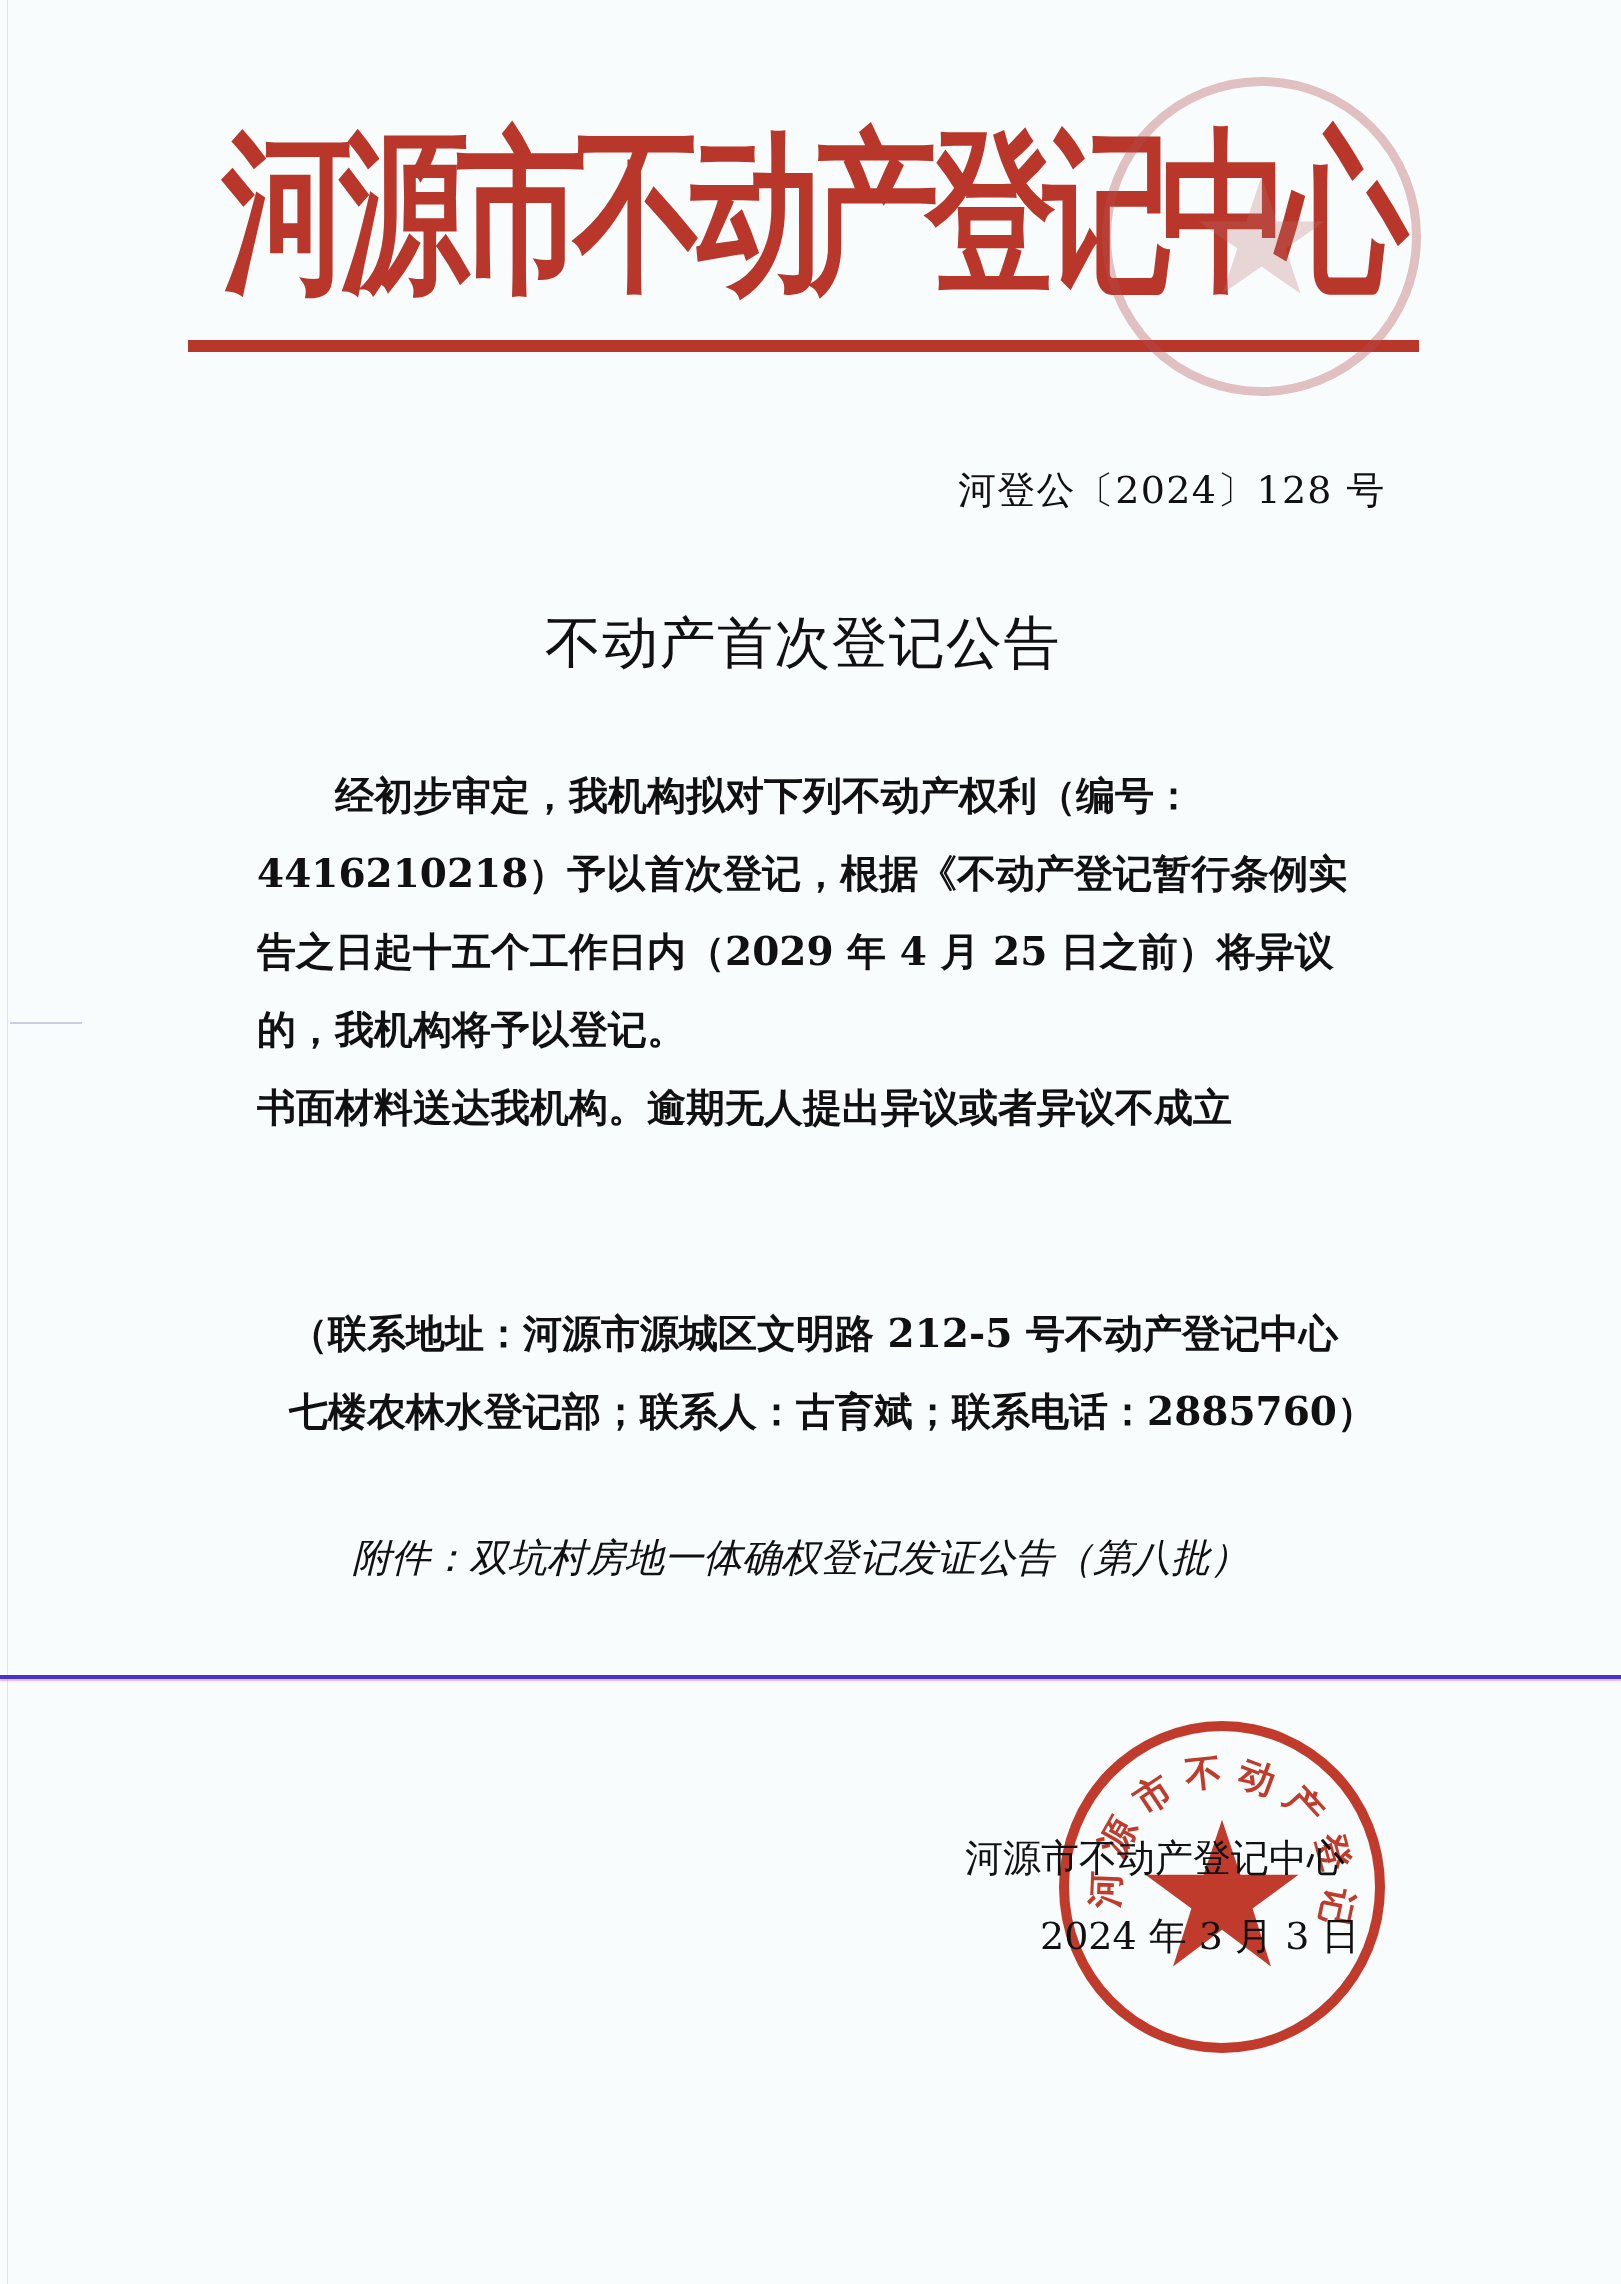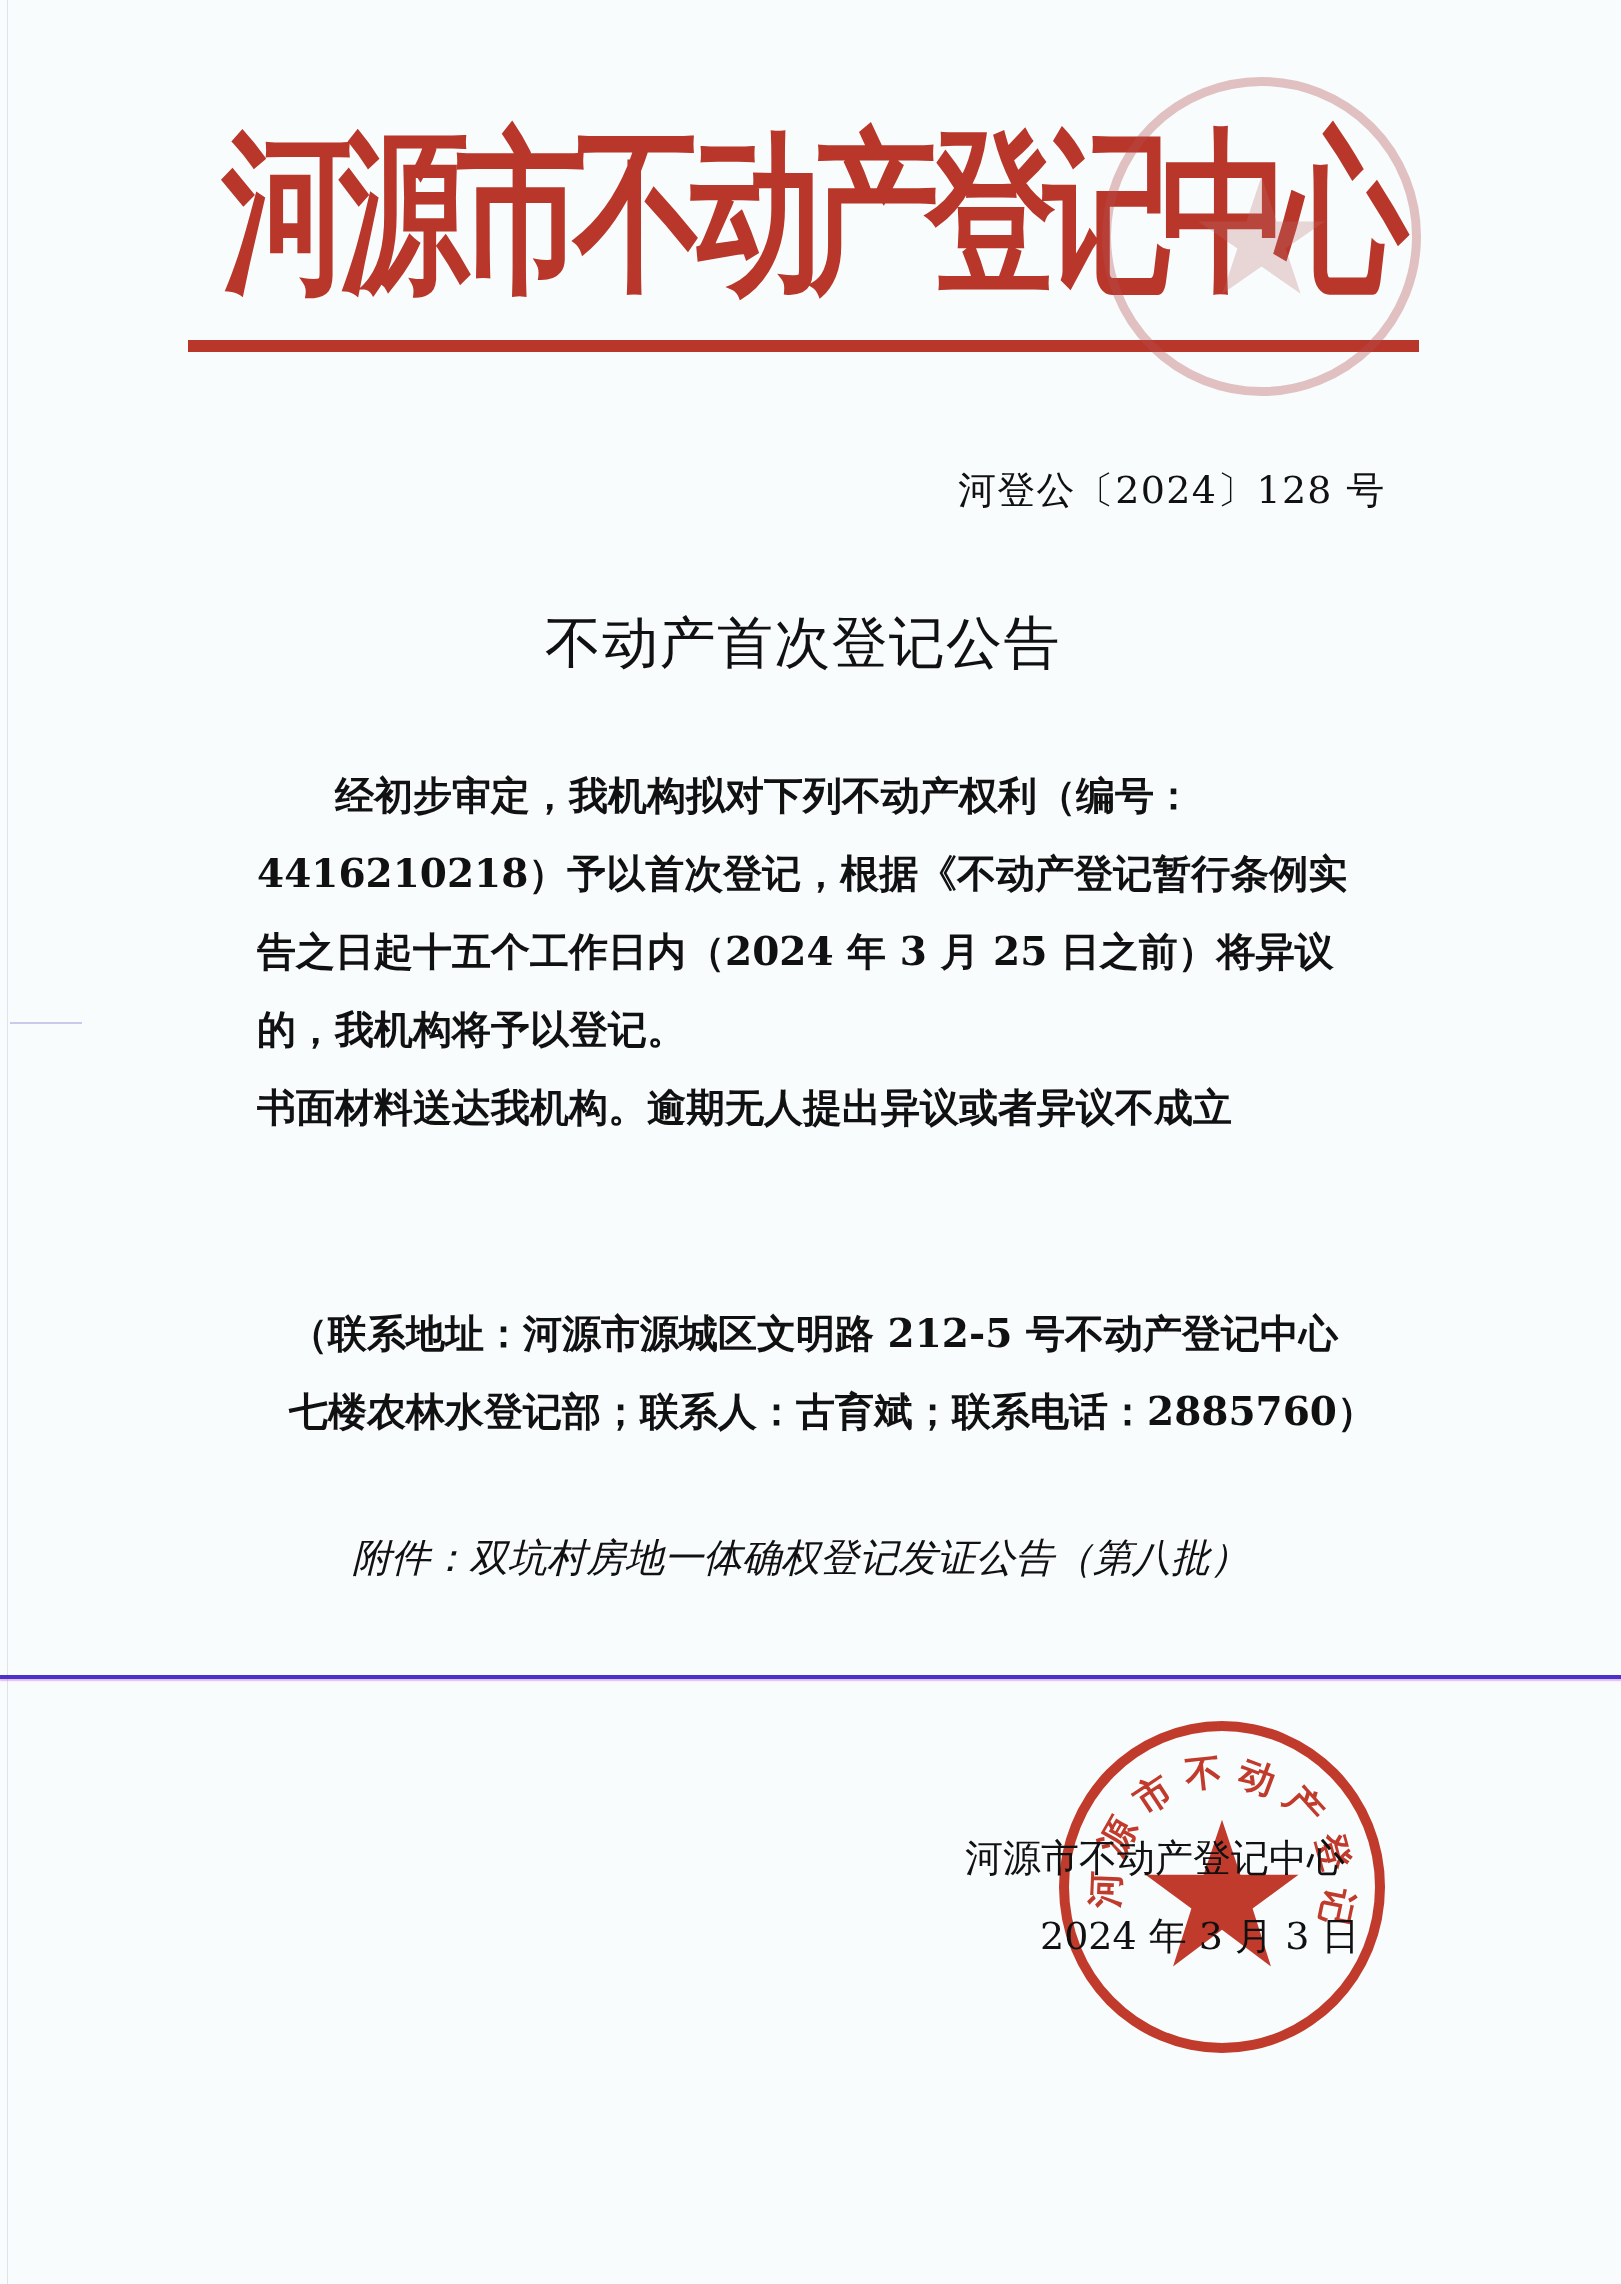--- a/index.html
+++ b/index.html
@@ -150,21 +150,21 @@
     </svg>
   </div>
 
   <div class="doc-number">河登公〔2024〕128 号</div>
 
   <div class="doc-title">不动产首次登记公告</div>
 
   <div class="para body-para">
     <span class="line">　　经初步审定，我机构拟对下列不动产权利（编号：</span>
     <span class="line">4416210218）予以首次登记，根据《不动产登记暂行条例实</span>
-    <span class="line">告之日起十五个工作日内（2024 年 3 月 25 日之前）将异议</span>
+    <span class="line">告之日起十五个工作日内（2029 年 4 月 25 日之前）将异议</span>
     <span class="line">的，我机构将予以登记。</span>
     <span class="line">书面材料送达我机构。逾期无人提出异议或者异议不成立</span>
   </div>
 
   <div class="para contact-para">
     <span class="line">（联系地址：河源市源城区文明路 212-5 号不动产登记中心</span>
     <span class="line">七楼农林水登记部；联系人：古育斌；联系电话：2885760）</span>
   </div>
 
   <div class="para attachment">附件：双坑村房地一体确权登记发证公告（第八批）</div>

